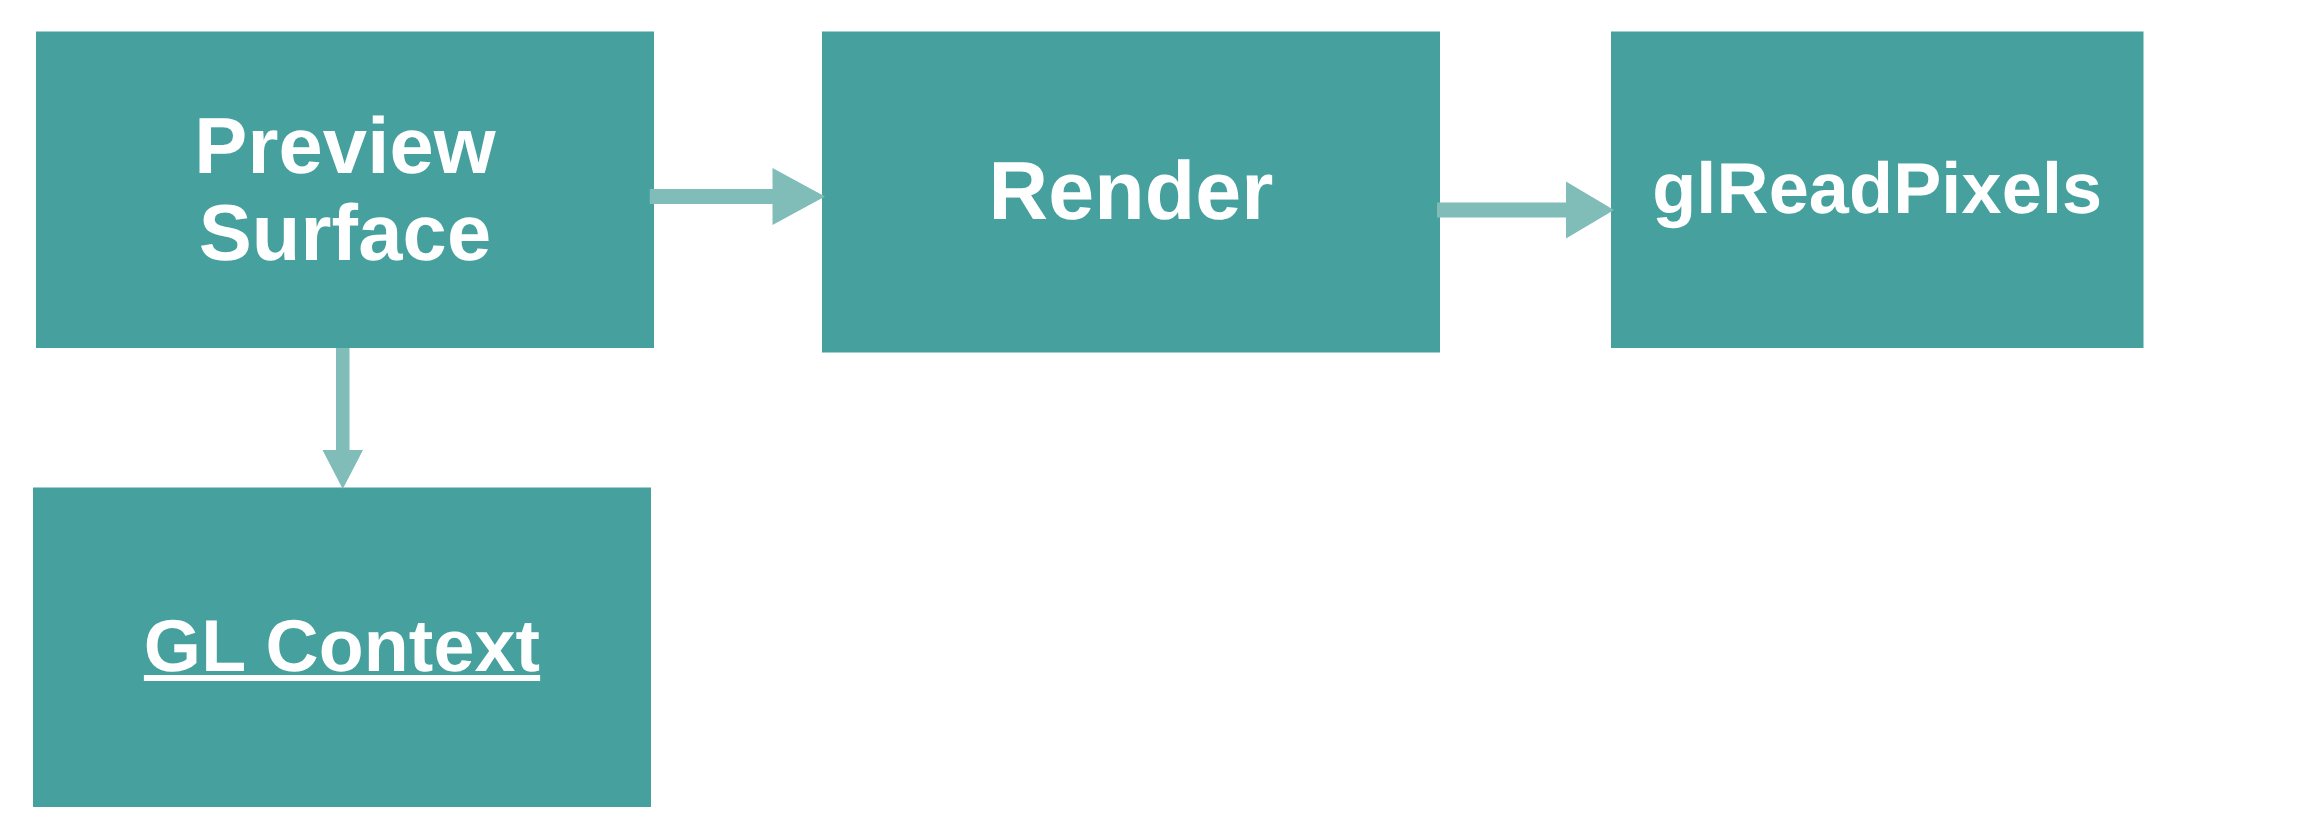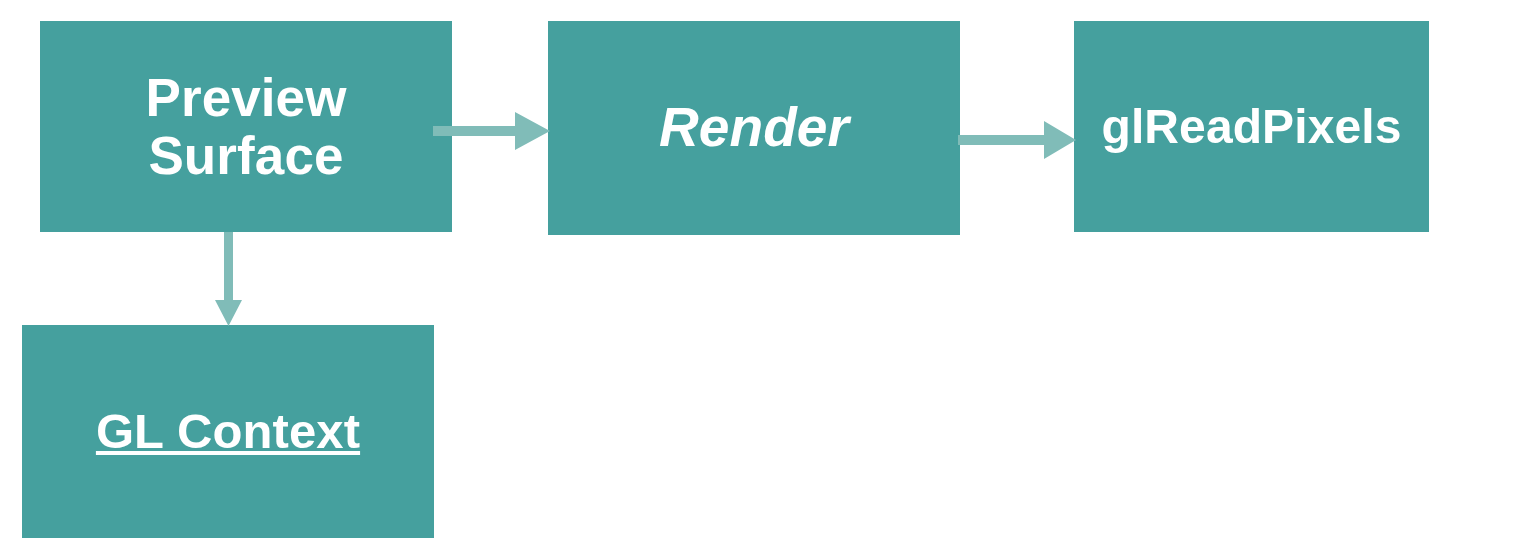--- a/index.html
+++ b/index.html
@@ -27,33 +27,32 @@
     text-align: center;
     color: #ffffff;
     font-weight: 700;
     line-height: 1.08;
     letter-spacing: 0.1px;
     white-space: pre-line;
     user-select: none;
   }
   
   #node-preview-surface {
-    left: 40px;
+    left: 24px;
     top: 21px;
     width: 412px;
     height: 211px;
     font-size: 53px;
   }
   #node-render {
     left: 548px;
     top: 21px;
     width: 412px;
     height: 214px;
     font-size: 55px;
-    font-style: italic;
   }
   #node-glreadpixels {
     left: 1074px;
     top: 21px;
     width: 355px;
     height: 211px;
     font-size: 48px;
   }
   #node-gl-context {
     left: 22px;

